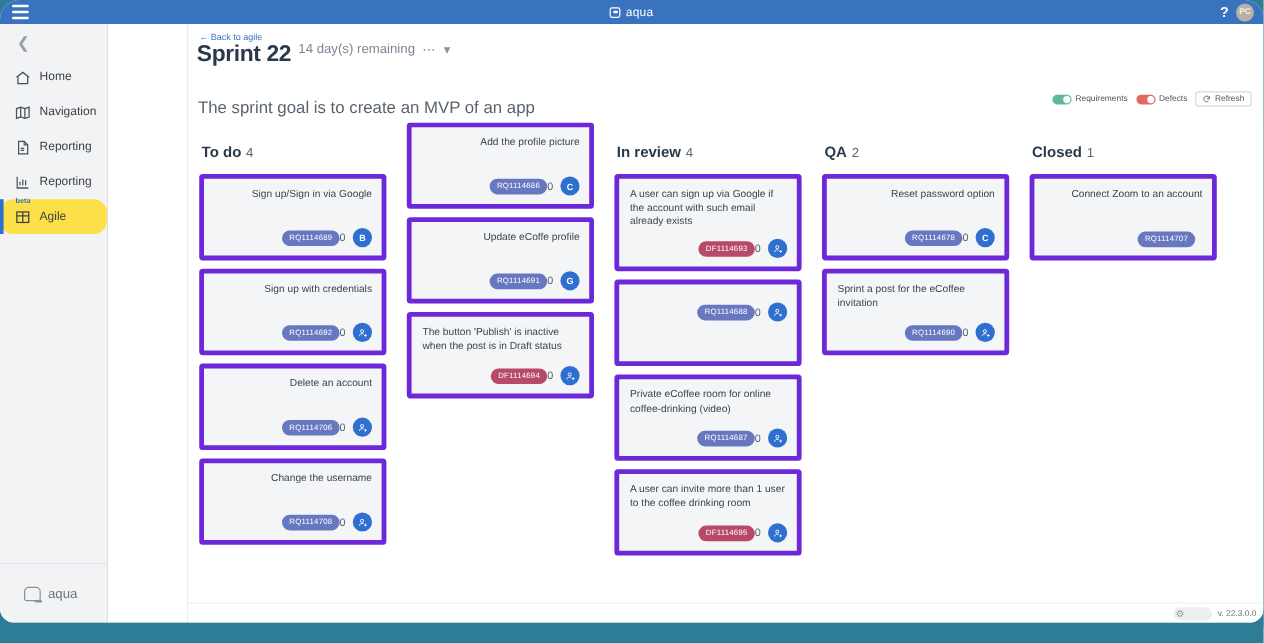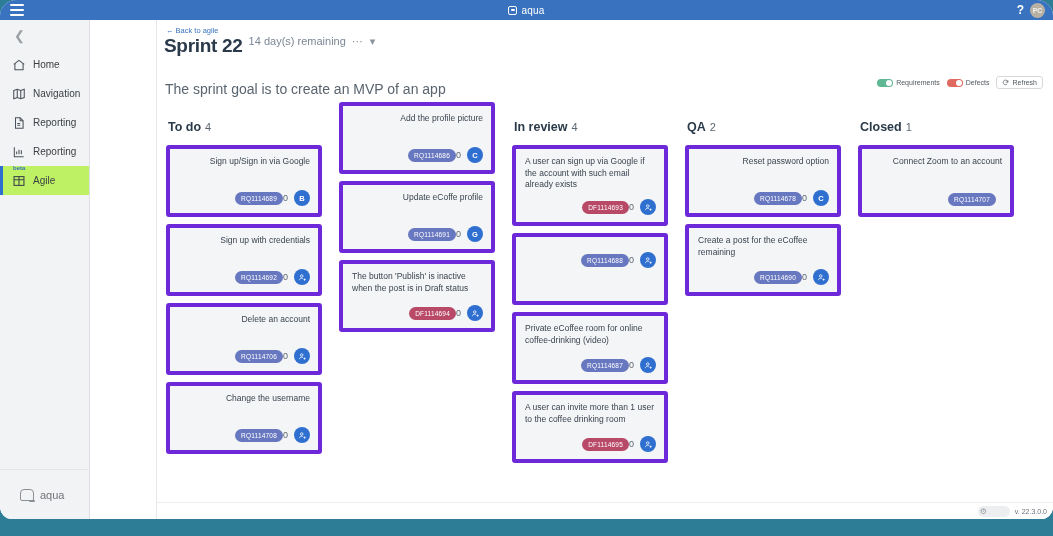--- a/index.html
+++ b/index.html
@@ -62,21 +62,21 @@
   }
   #collapse-btn{
     height:30px; display:flex; align-items:center; padding-left:14px;
     color:#9aa0a6; font-size:13px; cursor:pointer;
   }
   .nav-item{
     position:relative; height:29px; display:flex; align-items:center;
     padding-left:12px; gap:7px; cursor:pointer; color:#3c4043; font-size:10px;text-align:center;
   }
   .nav-item .nav-ico{ width:14px;height:14px; flex:0 0 14px; display:flex;align-items:center;justify-content:center;}
-  .nav-item.active{ background:#bef264; }
+  .nav-item.active{ background:#fde047;border-radius:11px; }
   .nav-item.active::before{
     content:""; position:absolute; left:0; top:0; bottom:0; width:3px; background:#2f6fd0;
   }
   .beta-tag{
     position:absolute; left:13px; top:-1px; font-size:6px; color:#3973bf; font-weight:600;
   }
   #sidebar-logo{
     position:absolute; left:0; bottom:0; width:89px; height:50px;
     display:flex; align-items:center; gap:6px; padding-left:20px;
     border-top:1px solid #e3e5e8; color:#707478; font-size:11px;
@@ -456,21 +456,21 @@
             </div>
             <div class="card">
               <div class="card-title">Reset password option</div>
               <div class="card-foot">
                 <span class="badge rq">RQ1114678</span>
                 <span class="card-count">0</span>
                 <span class="avatar">C</span>
               </div>
             </div>
             <div class="card">
-              <div class="card-title">Create a post for the eCoffee remaining</div>
+              <div class="card-title">Sprint a post for the eCoffee invitation</div>
               <div class="card-foot">
                 <span class="badge rq">RQ1114690</span>
                 <span class="card-count">0</span>
                 <span class="avatar">
                   <svg viewBox="0 0 24 24" fill="none" stroke="#fff" stroke-width="2">
                     <circle cx="10" cy="8" r="3.4"></circle>
                     <path d="M4 19c0-3.3 2.7-5.2 6-5.2 1.2 0 2.3.25 3.2.7"></path>
                     <path d="M17.5 14.5v6M14.5 17.5h6"></path>
                   </svg>
                 </span>

